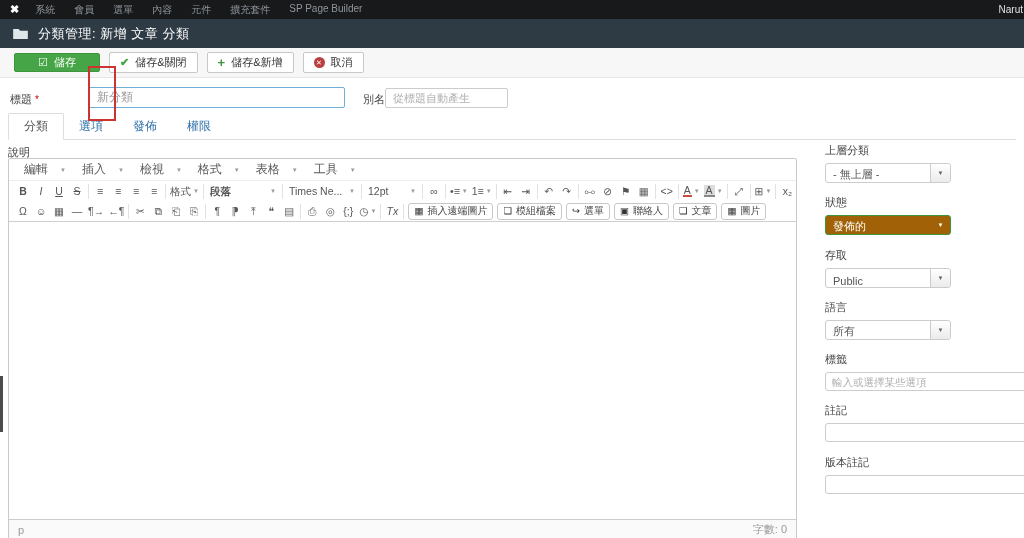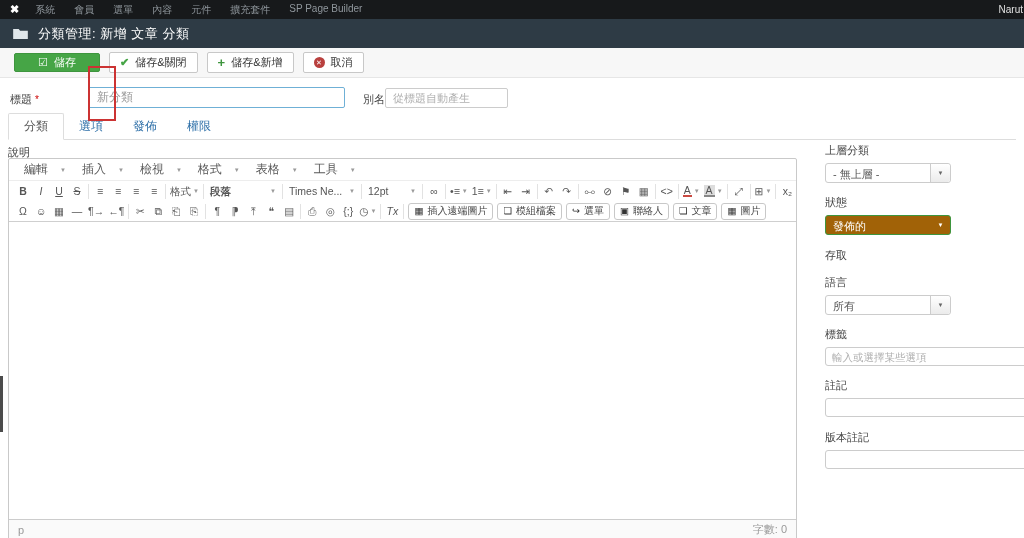--- a/index.html
+++ b/index.html
@@ -445,20 +445,24 @@
   </div>
   <div class="sgroup" style="margin-top:12px">
     <div class="slabel">狀態</div>
     <div class="sel sel-green">
       <span class="sel-text">發佈的</span>
       <span class="sel-toggle">▼</span>
     </div>
   </div>
   <div class="sgroup" style="margin-top:13px">
     <div class="slabel">存取</div>
+    <div class="sel">
+      <span class="sel-text">Public</span>
+      <span class="sel-toggle">▼</span>
+    </div>
   </div>
   <div class="sgroup" style="margin-top:12px">
     <div class="slabel">語言</div>
     <div class="sel">
       <span class="sel-text">所有</span>
       <span class="sel-toggle">▼</span>
     </div>
   </div>
   <div class="sgroup" style="margin-top:12px">
     <div class="slabel">標籤</div>

